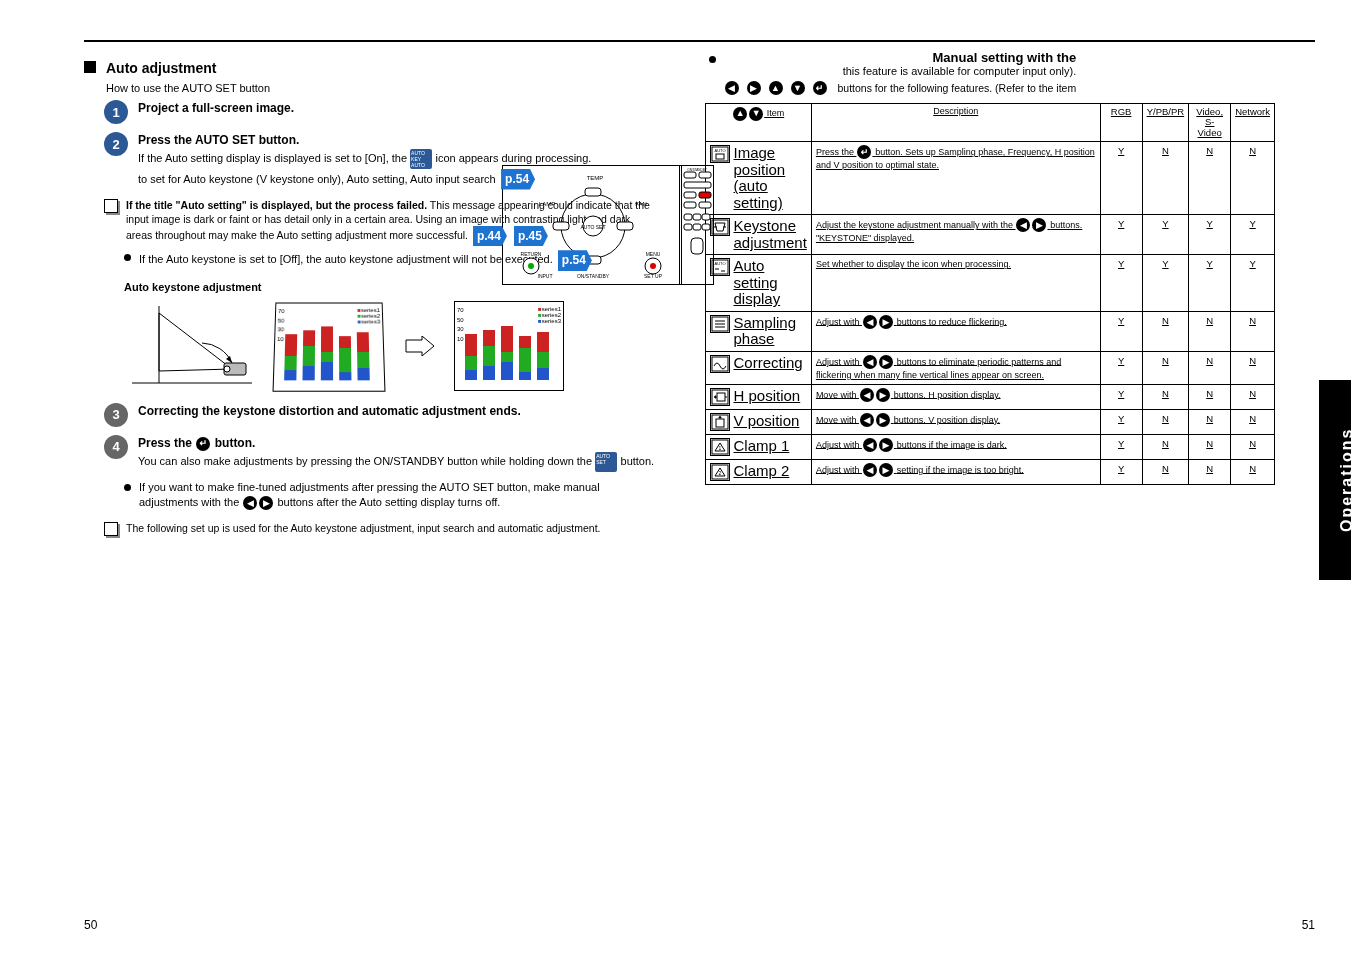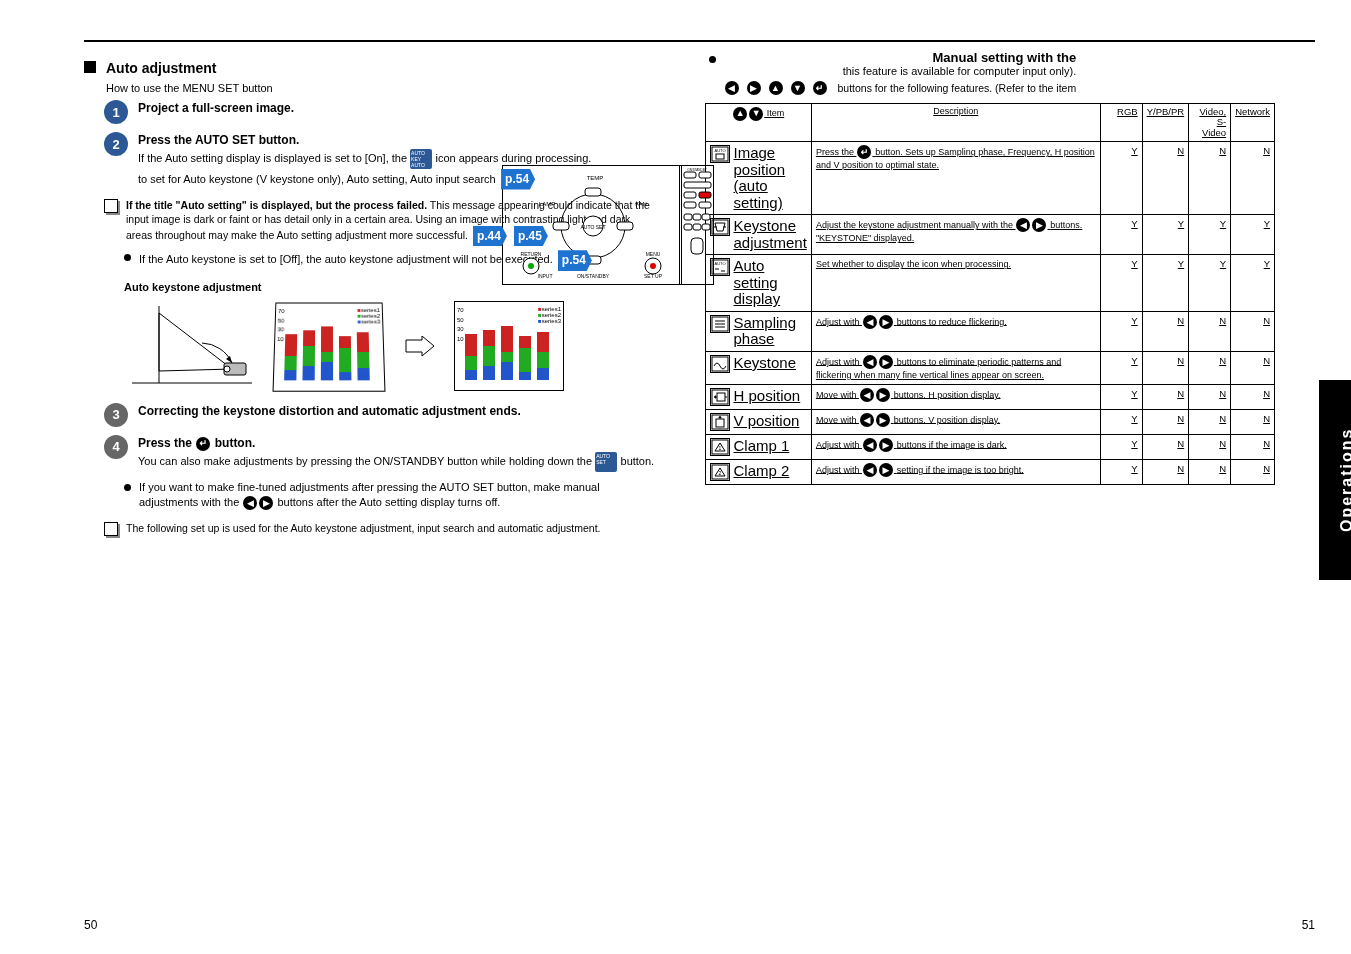--- a/index.html
+++ b/index.html
@@ -48,21 +48,21 @@
 
   table.img-adj { border-collapse: collapse; width: 100%; margin-top: 8px; font-size:10px;text-decoration:underline; }
   table.img-adj th, table.img-adj td { border:1px solid #000; padding:3px 4px; vertical-align: top; }
   table.img-adj th { font-weight: normal; }
   .th-head { font-size: 9px; line-height:1.1; }
   .row-title-cell { width: 90px; }
   .row-title-block { display:flex; align-items:flex-start; gap:4px; }
   .row-icon { width:20px; height:18px; border:1px solid #000; flex-shrink:0; position:relative; font-size:6px; display:flex; align-items:center; justify-content:center; }
   .row-name { font-size:15px; line-height:1.1; }
   .row-small { font-size:9px; line-height:1.1; display:inline; }
-  .narrow { width:42px; text-align:right; font-size:9.5px; }
+  .narrow { width:42px; text-align:center; font-size:9.5px; }
   .side-tab { position:absolute; right:0; top:380px; width:56px; height:200px; background:#000; color:#fff; writing-mode: vertical-rl; text-orientation: sideways; font-size:16px; font-weight:bold; transform: rotate(180deg); display:flex; align-items:center; justify-content:center; letter-spacing:2px; }
   .pager { position:absolute; bottom:22px; font-size:12px; }
   .pager.left { left: 60px; } .pager.right { right: 60px; }
 
   
   .chart-bars { position:absolute; left:10px; right:10px; bottom:10px; top:14px; display:flex; align-items:flex-end; gap:6px;}
   .bar { width:12px; display:flex; flex-direction:column;}
   .bar div{ width:100%;}
   .bar .r{background:#cc2222;}.bar .g{background:#22aa22;} .bar .b{background:#2255cc;}
   .chart-legend{position:absolute; right:2px; top:4px; font-size:6px;}
@@ -75,21 +75,21 @@
 
 <div class="top-rule"></div>
 
 <div class="columns">
 
   <div class="col" style="position:relative;">
     <div class="sec-title-line">
       <div class="sec-square"></div>
       <div class="sec-title">Auto adjustment</div>
     </div>
-    <div class="sec-sub">How to use the MENU SET button</div>
+    <div class="sec-sub">How to use the AUTO SET button</div>
 
     <div class="remote-box">
       <svg width="180" height="120" viewBox="0 0 180 120">
         <circle cx="90" cy="60" r="32" fill="none" stroke="#000"></circle>
         <circle cx="90" cy="60" r="10" fill="#fff" stroke="#000"></circle>
         <text x="90" y="63" font-size="5" text-anchor="middle">AUTO SET</text>
         <rect x="82" y="22" width="16" height="8" rx="3" fill="#fff" stroke="#000"></rect>
         <rect x="82" y="90" width="16" height="8" rx="3" fill="#fff" stroke="#000"></rect>
         <rect x="50" y="56" width="16" height="8" rx="3" fill="#fff" stroke="#000"></rect>
         <rect x="114" y="56" width="16" height="8" rx="3" fill="#fff" stroke="#000"></rect>
@@ -392,21 +392,21 @@
             </tr>
             <tr>
               <td class="row-title-cell">
                 <div class="row-title-block">
                   <div class="row-icon">
                     <svg width="18" height="16">
                       <rect x="1" y="1" width="16" height="14" fill="none" stroke="#000"></rect>
                       <path d="M3 10 Q6 4 9 10 T15 10" fill="none" stroke="#000"></path>
                     </svg>
                   </div>
-                  <div class="row-name">Keystone</div>
+                  <div class="row-name">Correcting</div>
                 </div>
               </td>
               <td><span class="row-small">Adjust with </span> <span class="btn-icon left"></span><span class="btn-icon right"></span> <span class="row-small"> buttons to eliminate periodic patterns and flickering when many fine vertical lines appear on screen.</span></td>
               <td class="narrow">Y</td>
               <td class="narrow">N</td>
               <td class="narrow">N</td>
               <td class="narrow">N</td>
             </tr>
             <tr>
               <td class="row-title-cell">

